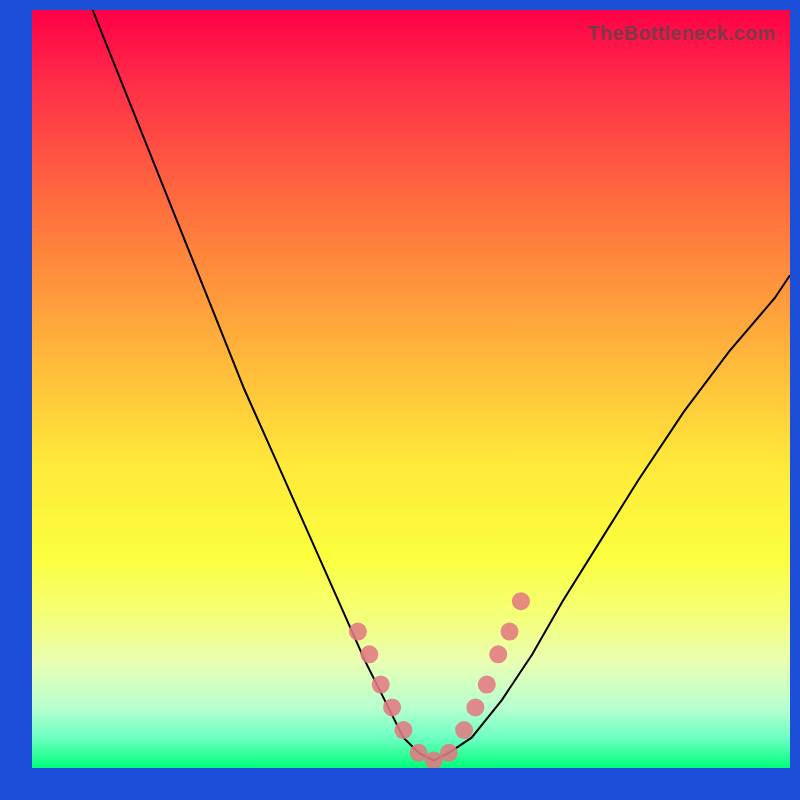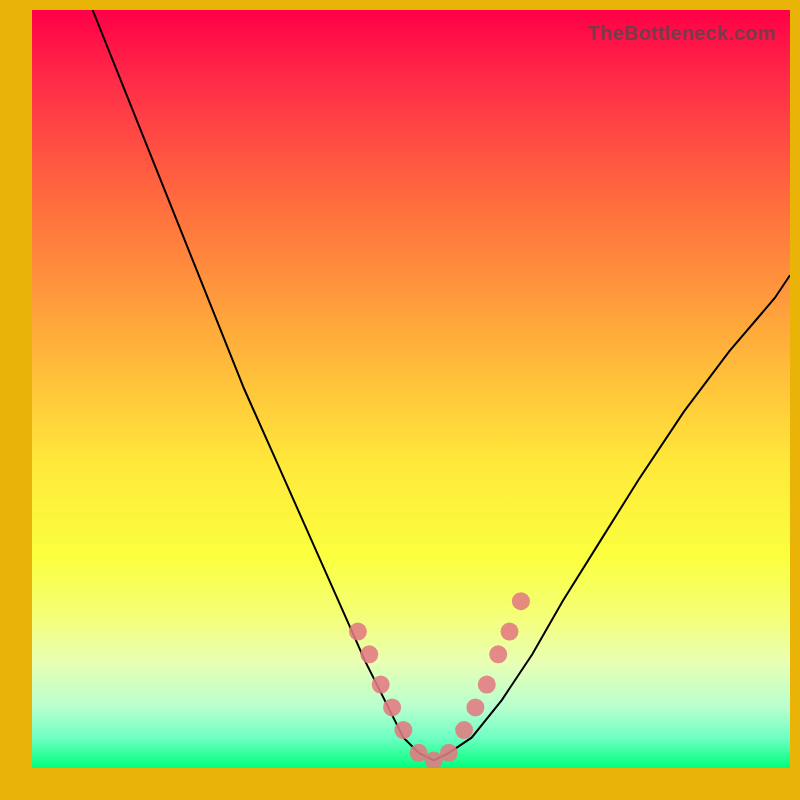--- a/index.html
+++ b/index.html
@@ -1,17 +1,17 @@
 <!DOCTYPE html>
 <html><head>
 <meta charset="utf-8">
 <style>
   * { margin:0; padding:0; box-sizing:border-box; }
   html, body { width:800px; height:800px; overflow:hidden; background:#000; }
-  .frame { position:relative; width:800px; height:800px; background:#eab308; }
+  .frame { position:relative; width:800px; height:800px; background:#1d4ed8; }
   .plot {
     position:absolute;
     left:32px; top:10px; right:10px; bottom:32px;
     background: linear-gradient(to bottom,
       #ff0047 0%,
       #ff2f48 10%,
       #ff6b3e 25%,
       #ffb43b 45%,
       #ffe93a 60%,
       #fbff3e 72%,

